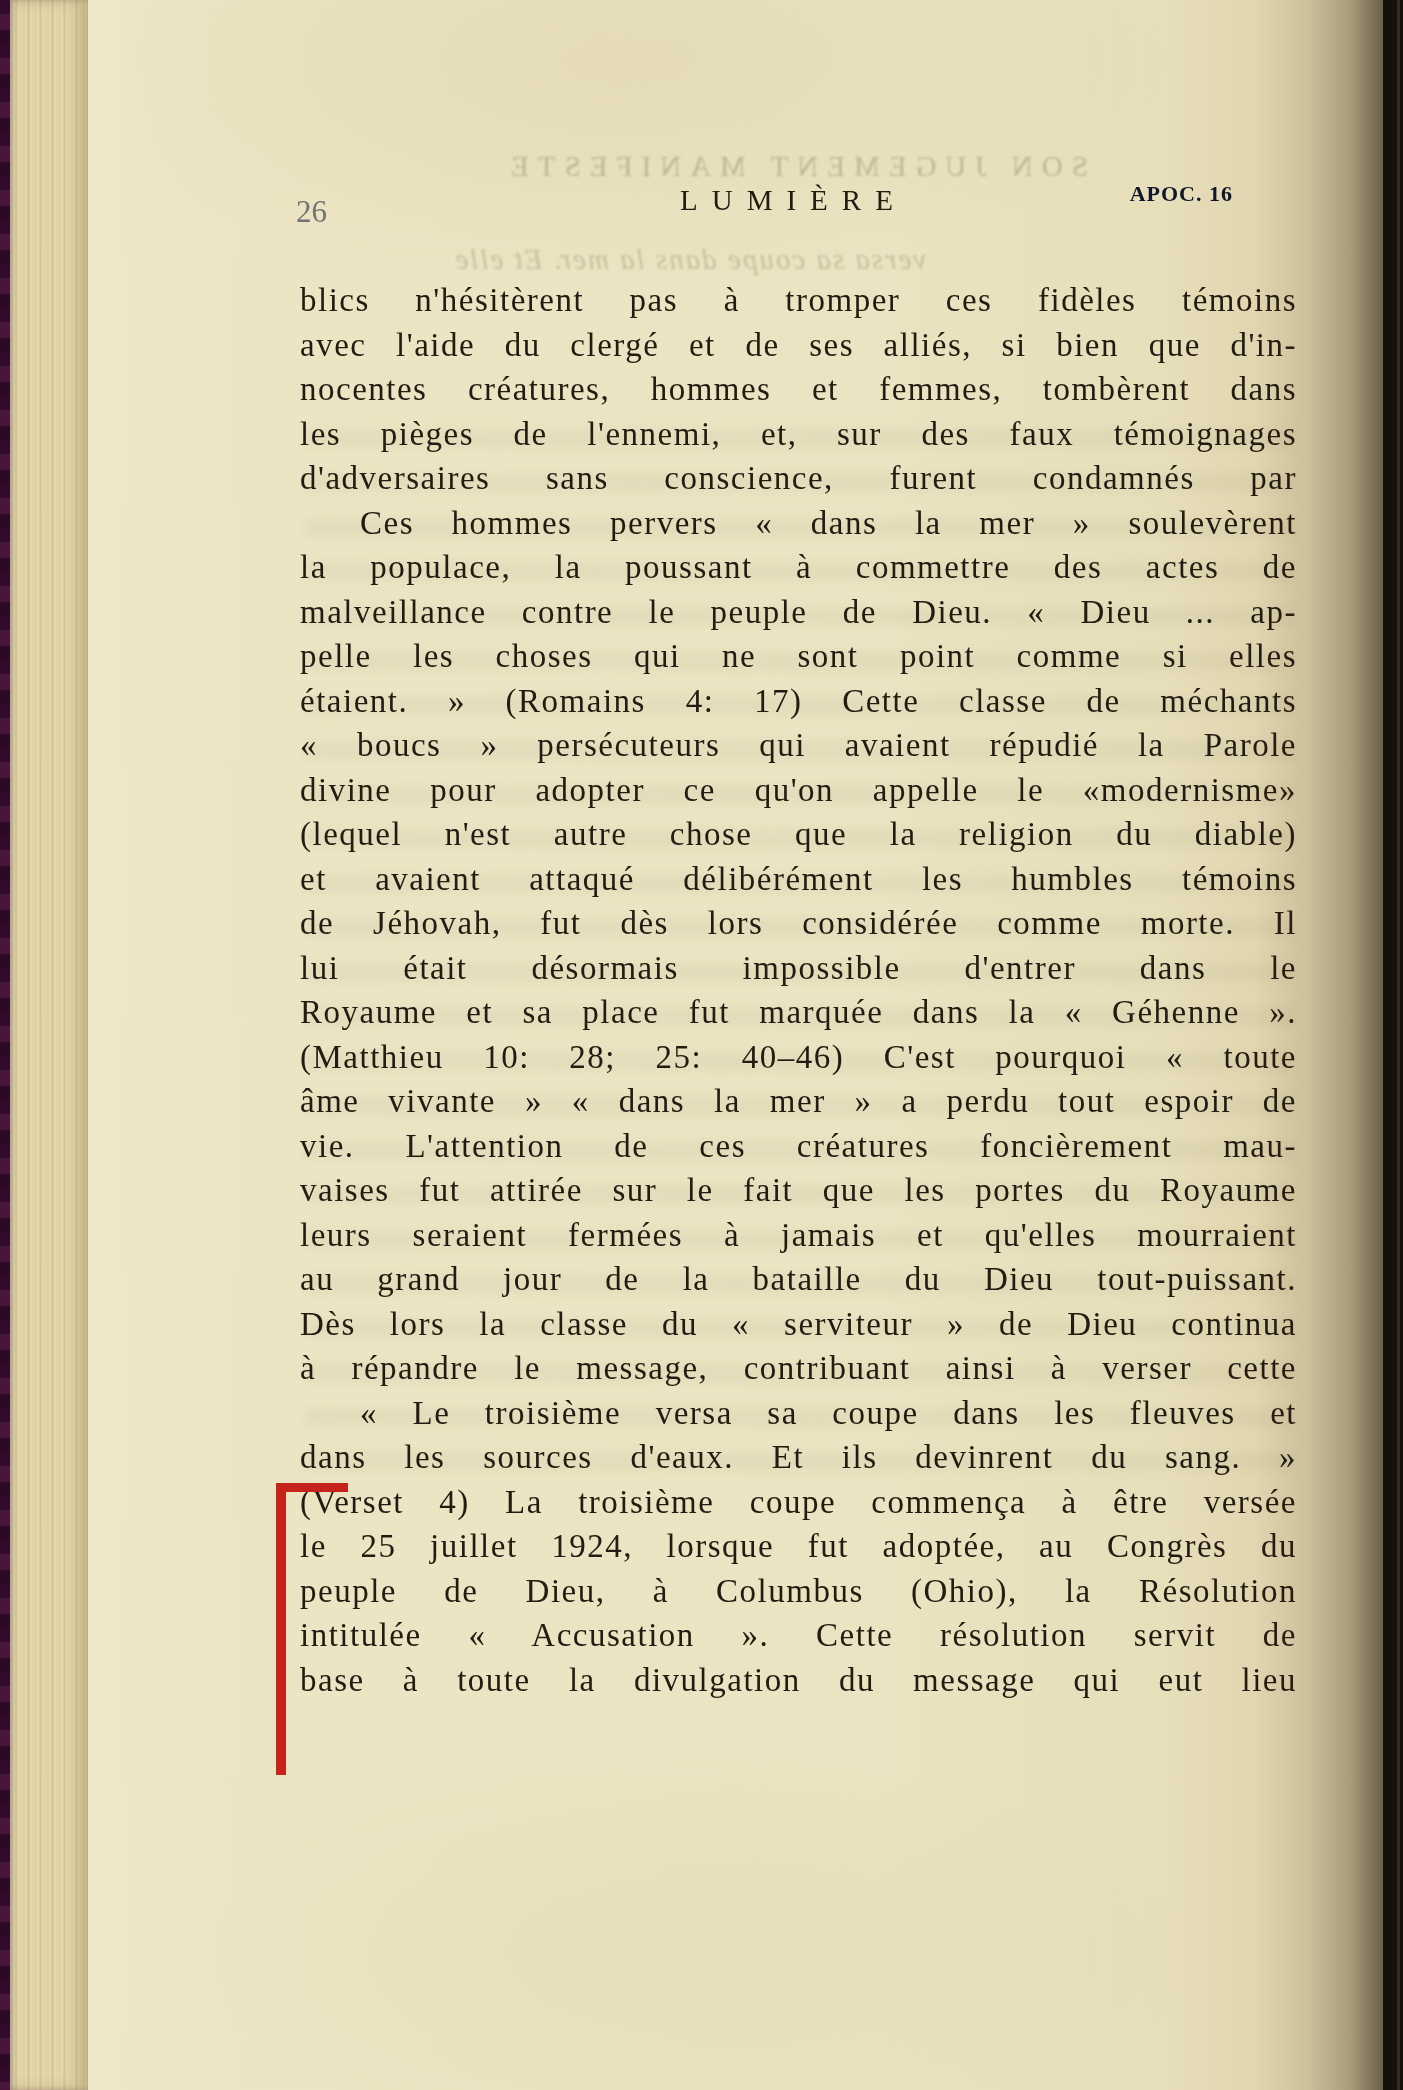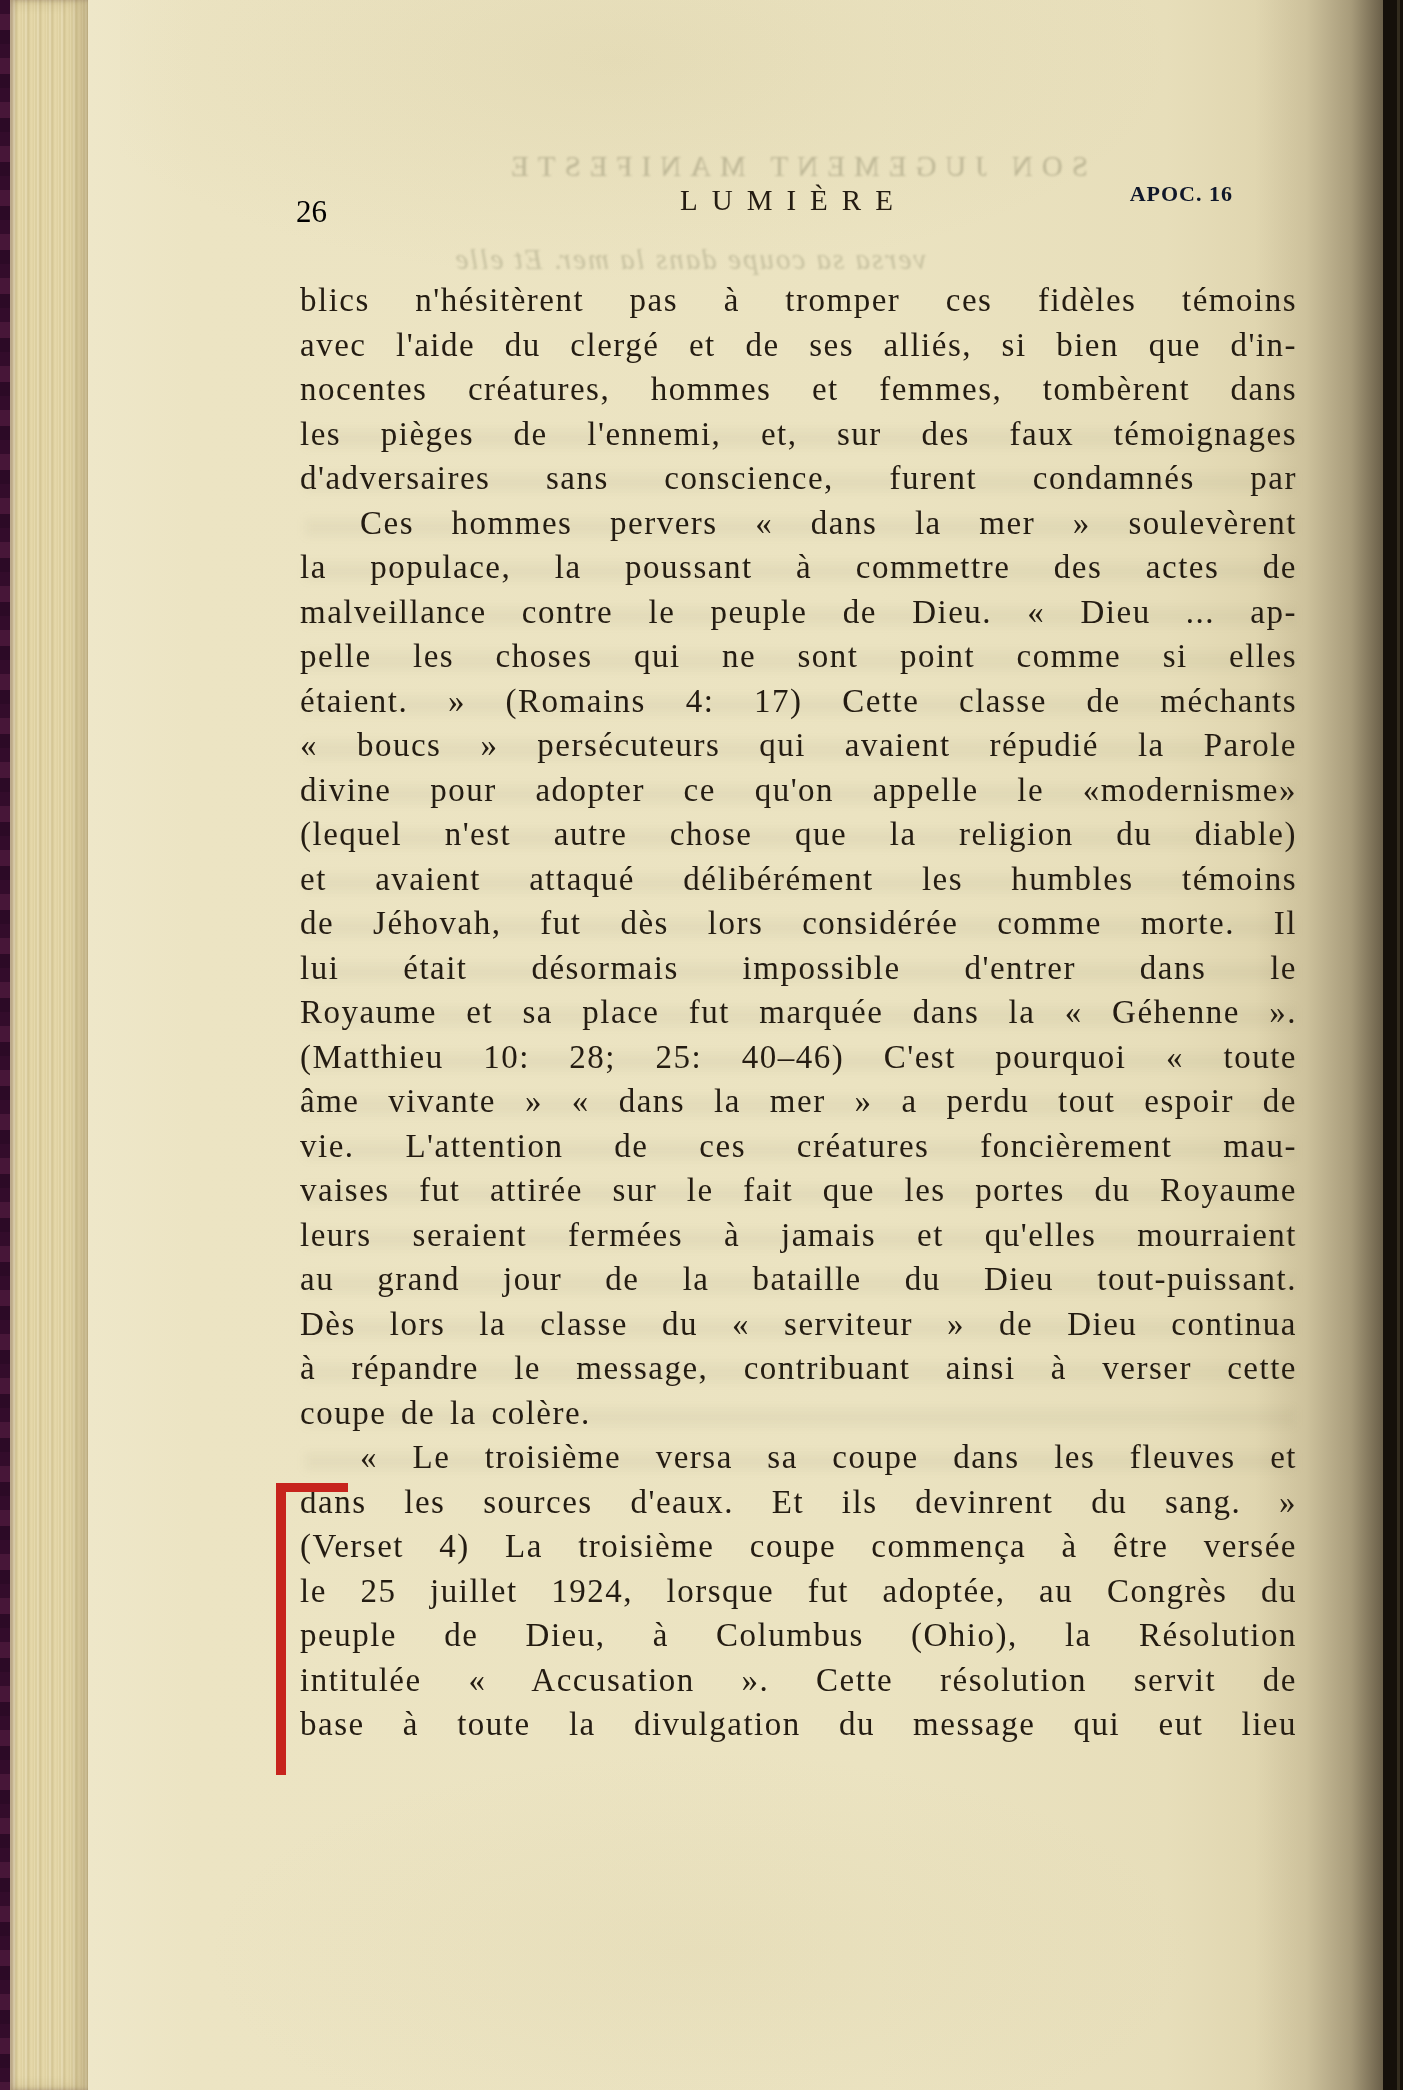--- a/index.html
+++ b/index.html
@@ -57,21 +57,21 @@
   .bleed-bands {
     position:absolute; left:305px; top:430px; width:990px; height:1040px;
     background:repeating-linear-gradient(180deg,
       rgba(128,126,90,0.07) 0 17px, rgba(128,126,90,0) 17px 44.5px);
     filter:blur(5px);
   }
 
   
   .page-number {
     position:absolute; left:296px; top:194px;
-    font-size:31px; color:#000000;
+    font-size:31px; color:#737373;
   }
   .running-title {
     position:absolute; left:680px; top:184px;
     font-size:29px; letter-spacing:14px; color:#241c12;
   }
   .chapter-ref {
     position:absolute; right:170px; top:181px;
     font-size:22px; font-weight:bold; letter-spacing:1px; color:#0f172a;
   }
 
@@ -132,21 +132,20 @@
       <div class="line">lui était désormais impossible d'entrer dans le</div>
       <div class="line">Royaume et sa place fut marquée dans la « Géhenne ».</div>
       <div class="line">(Matthieu 10: 28; 25: 40–46) C'est pourquoi « toute</div>
       <div class="line">âme vivante » « dans la mer » a perdu tout espoir de</div>
       <div class="line">vie. L'attention de ces créatures foncièrement mau-</div>
       <div class="line">vaises fut attirée sur le fait que les portes du Royaume</div>
       <div class="line">leurs seraient fermées à jamais et qu'elles mourraient</div>
       <div class="line">au grand jour de la bataille du Dieu tout-puissant.</div>
       <div class="line">Dès lors la classe du « serviteur » de Dieu continua</div>
       <div class="line">à répandre le message, contribuant ainsi à verser cette</div>
-      <div class="line para-end">coupe de la colère.</div>
     </div>
     <div class="para indented">
       <div class="line">« Le troisième versa sa coupe dans les fleuves et</div>
       <div class="line">dans les sources d'eaux. Et ils devinrent du sang. »</div>
       <div class="line">(Verset 4) La troisième coupe commença à être versée</div>
       <div class="line">le 25 juillet 1924, lorsque fut adoptée, au Congrès du</div>
       <div class="line">peuple de Dieu, à Columbus (Ohio), la Résolution</div>
       <div class="line">intitulée « Accusation ». Cette résolution servit de</div>
       <div class="line">base à toute la divulgation du message qui eut lieu</div>
     </div>

